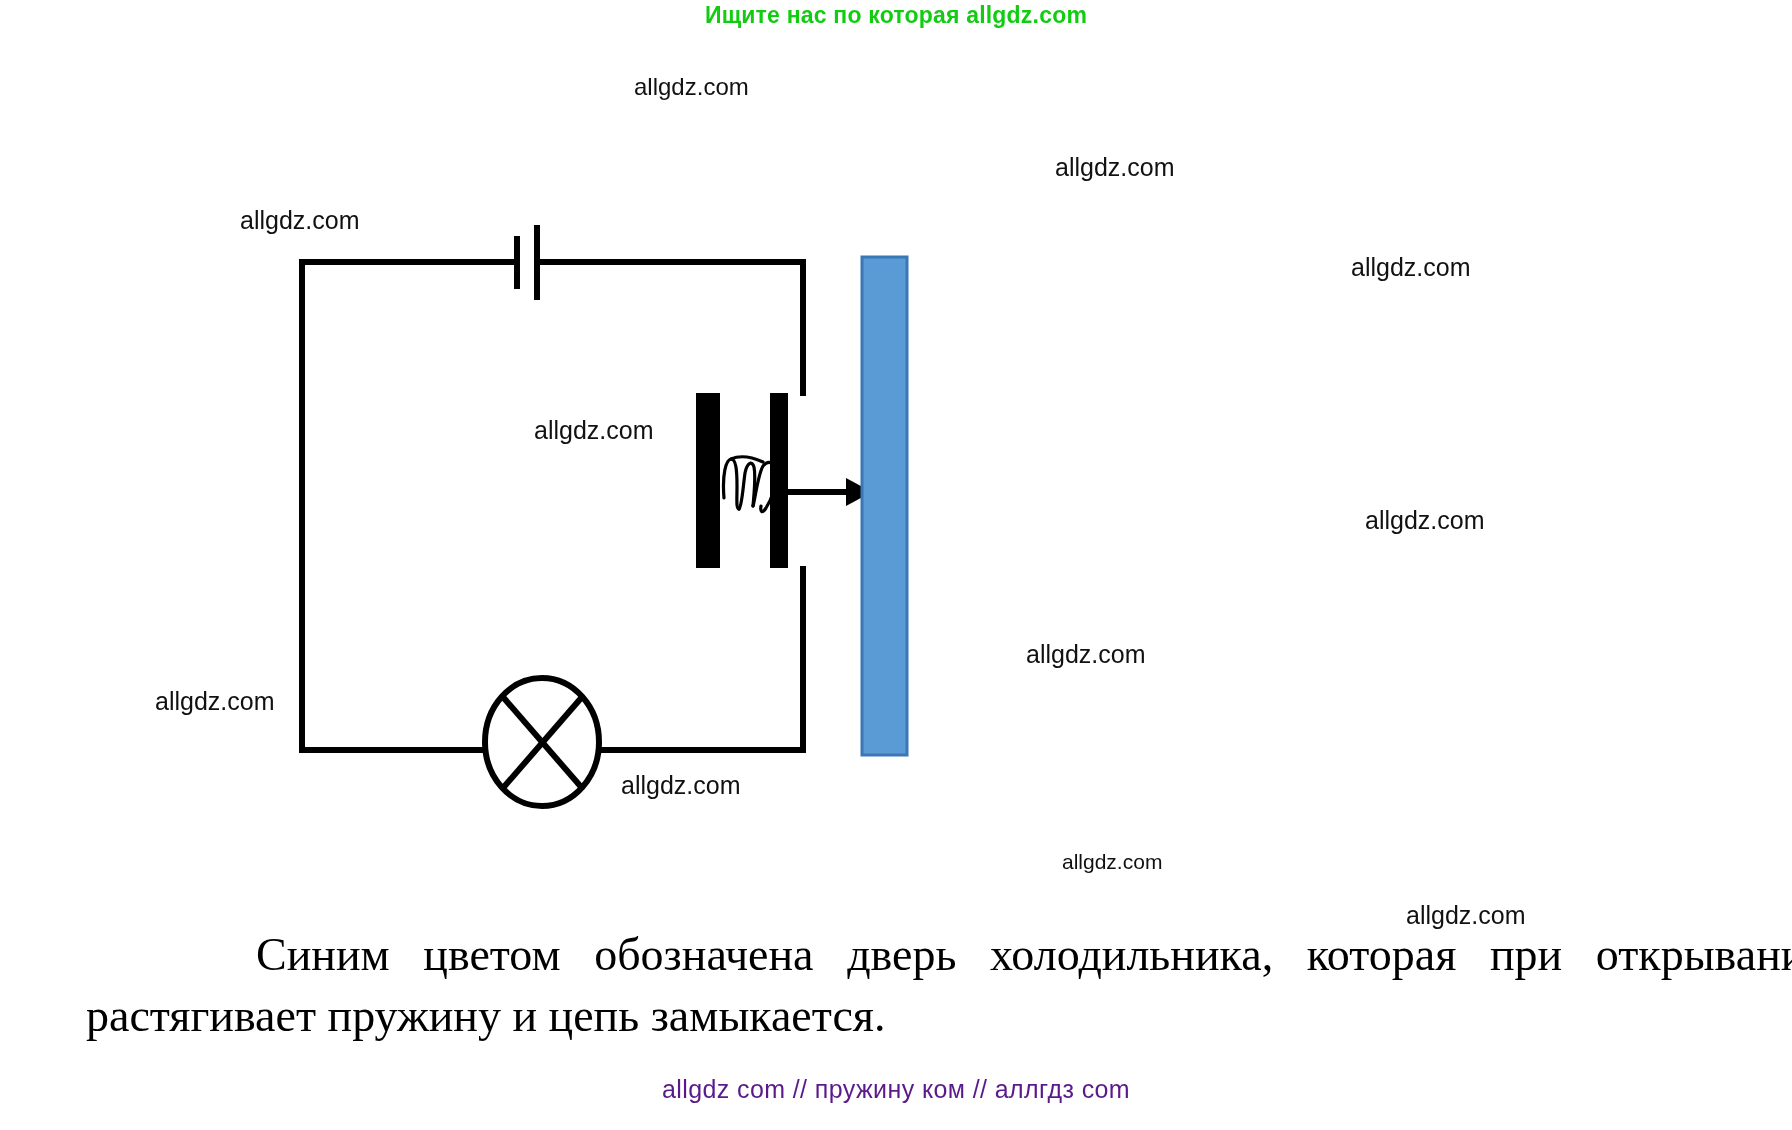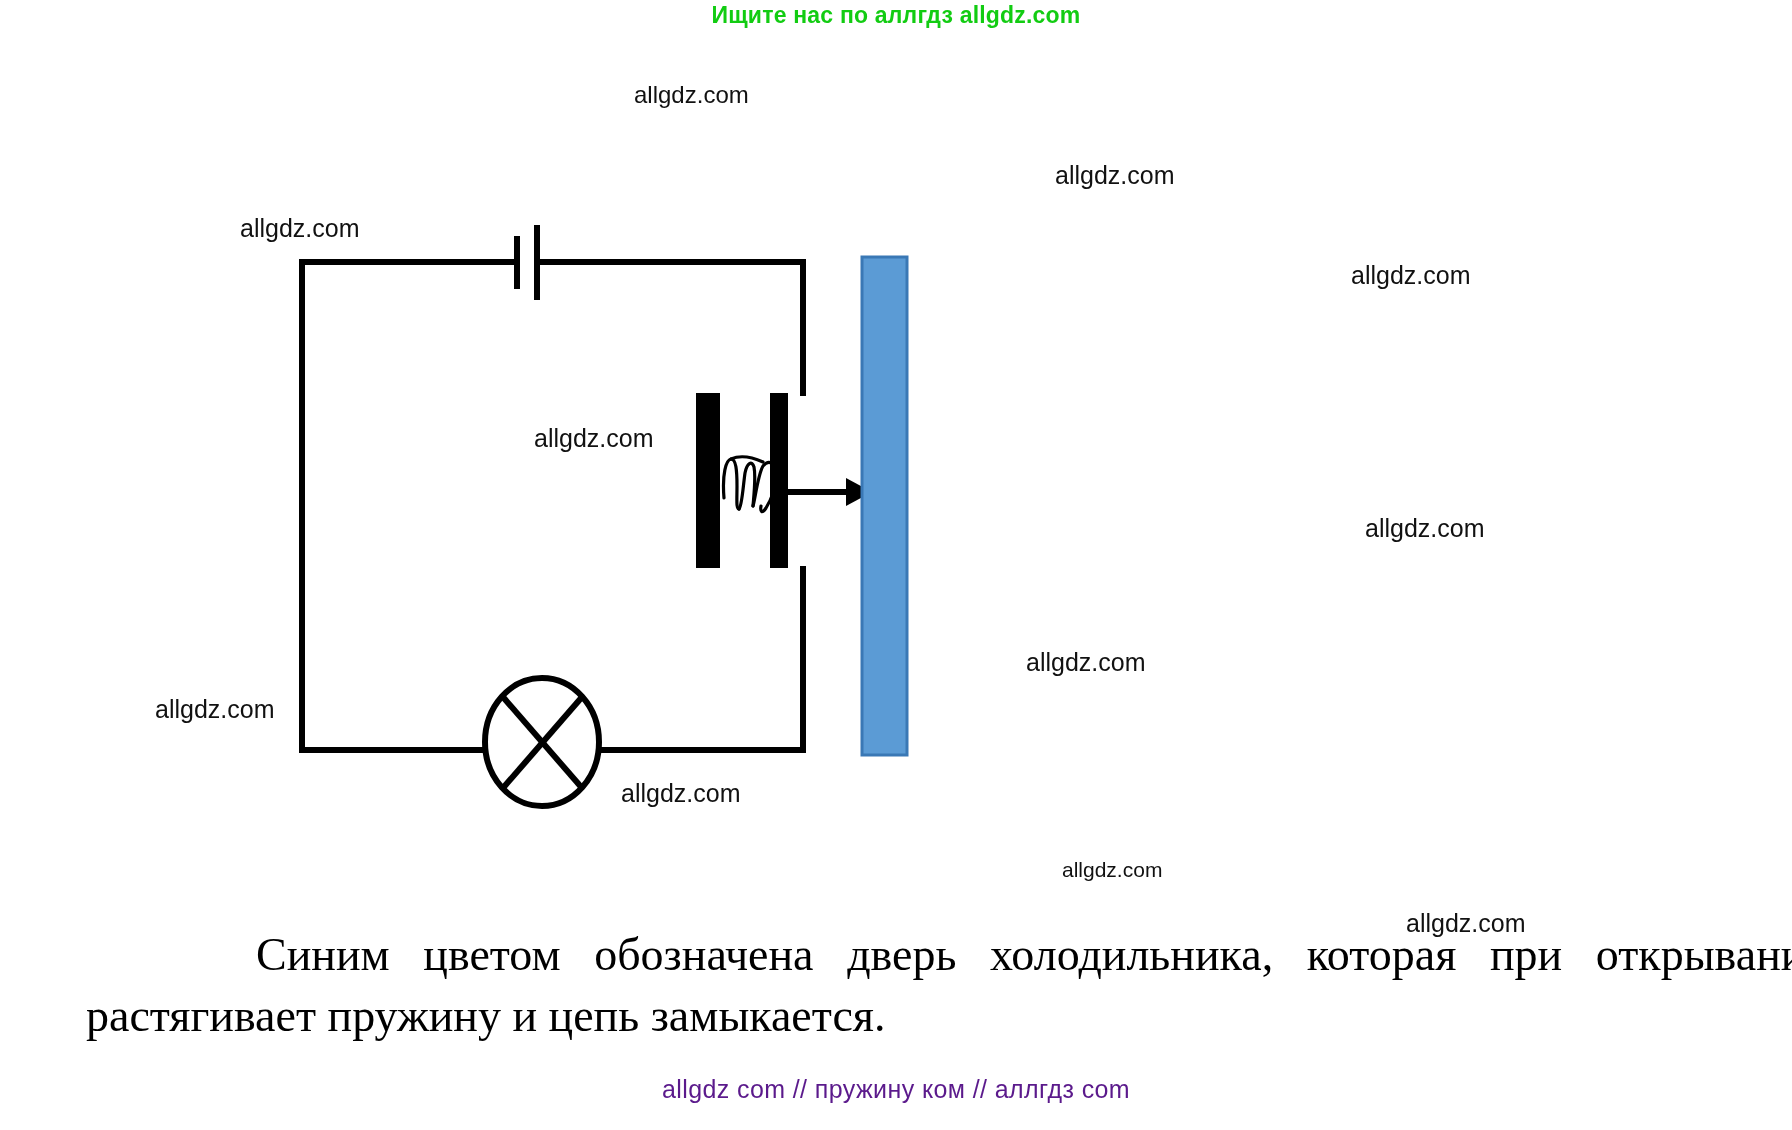--- a/index.html
+++ b/index.html
@@ -63,21 +63,20 @@
     white-space: nowrap;
   }
 
   
   .wm {
     position: absolute;
     font-family: "Liberation Sans", sans-serif;
     color: #111111;
     white-space: nowrap;
     line-height: 1;
-    margin-top: 8px;
   }
 
   
   .schematic {
     position: absolute;
     left: 0;
     top: 0;
     width: 1792px;
     height: 1130px;
     pointer-events: none;
@@ -96,21 +95,21 @@
     text-align: justify;
     text-indent: 170px;
     margin-left: 44px;
   }
 </style>
 </head>
 <body>
 
 <div class="page">
 
-  <div class="header-banner">Ищите нас по аллгдз allgdz.com</div>
+  <div class="header-banner">Ищите нас по которая allgdz.com</div>
 
 
   <svg class="schematic" viewBox="0 0 1792 1130">
 
     <line x1="299" y1="262" x2="517" y2="262" stroke="#000" stroke-width="6"></line>
 
     <line x1="537" y1="262" x2="806" y2="262" stroke="#000" stroke-width="6"></line>
 
     <line x1="302" y1="259" x2="302" y2="753" stroke="#000" stroke-width="6"></line>
 

